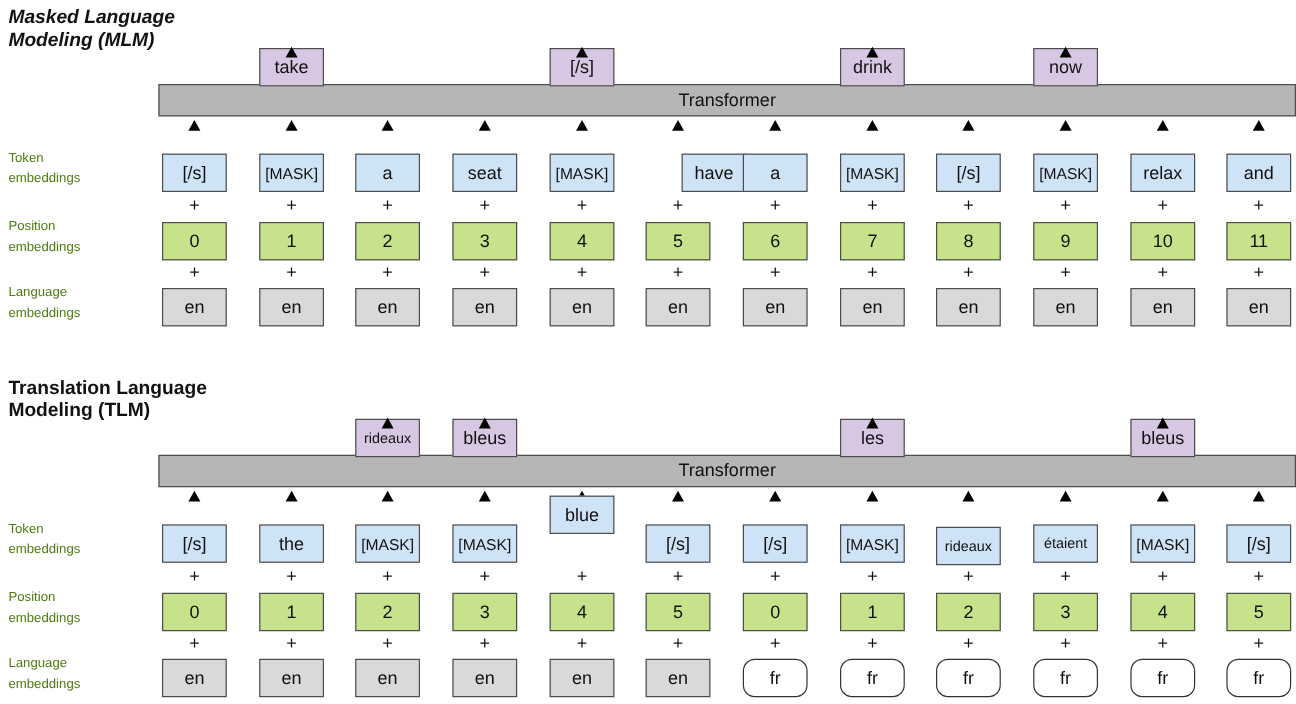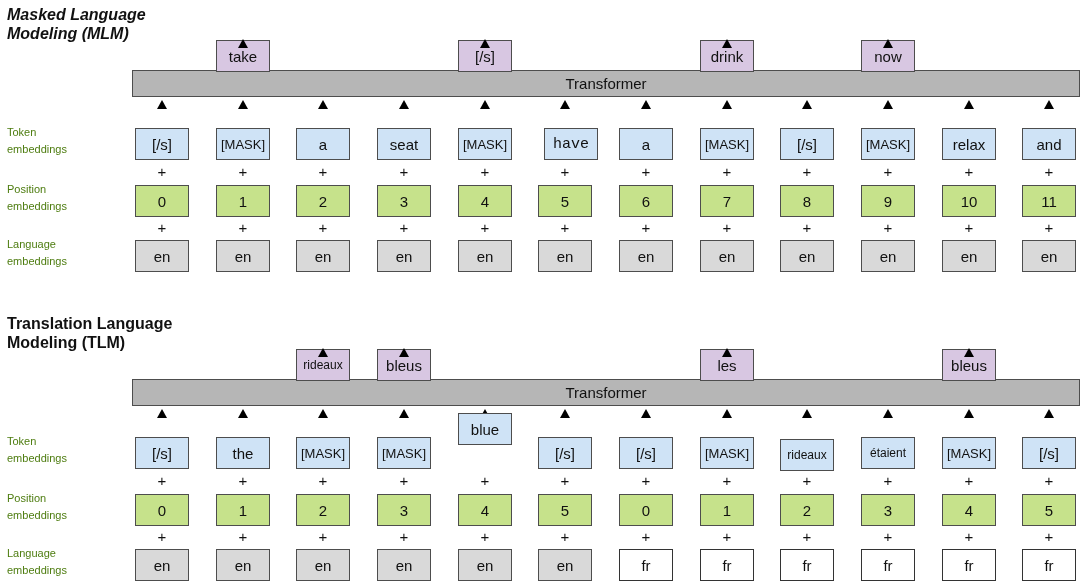--- a/index.html
+++ b/index.html
@@ -42,21 +42,21 @@
     display:flex;align-items:center;justify-content:center;
     font-size:15px;color:#111;
     background:#fff;
   }
   .box.len6{font-size:13px;}
   .box.len7{font-size:12px;}
   .box.output{background:var(--output);margin-top:36px;}
   .box.token{background:var(--token);}
   .box.position{background:var(--position);}
   .box.language{background:var(--language);}
-  .box.language.outline{background:#ffffff;border-color:#333;}
+  .box.language.outline{background:#ffffff;border-color:#333;border-radius:10px;}
   .plus{
     position:absolute;width:54px;height:16px;
     text-align:center;font-size:15px;line-height:16px;color:#111;
   }
   .arrow{position:absolute;width:12px;}
   .arrow::before{
     content:"";position:absolute;top:0;left:1px;
     border-left:5px solid transparent;
     border-right:5px solid transparent;
     border-bottom:9px solid #000;
@@ -109,21 +109,21 @@
     <div class="box position" style="top: 185px; left: 377px;">3</div>
     <div class="plus" style="top: 220px; left: 377px;">+</div>
     <div class="box language" style="top: 240px; left: 377px;">en</div>
     <div class="arrow" style="top: 100px; left: 479px;"></div>
     <div class="box token len6" style="top: 128px; left: 458px;">[MASK]</div>
     <div class="plus" style="top: 164px; left: 458px;">+</div>
     <div class="box position" style="top: 185px; left: 458px;">4</div>
     <div class="plus" style="top: 220px; left: 458px;">+</div>
     <div class="box language" style="top: 240px; left: 458px;">en</div>
     <div class="arrow" style="top: 100px; left: 559px;"></div>
-    <div class="box token" style="top: 128px; left: 544px; font-family: Liberation Mono, monospace;">have</div>
+    <div class="box token" style="top: 128px; left: 568px;">have</div>
     <div class="plus" style="top: 164px; left: 538px;">+</div>
     <div class="box position" style="top: 185px; left: 538px;">5</div>
     <div class="plus" style="top: 220px; left: 538px;">+</div>
     <div class="box language" style="top: 240px; left: 538px;">en</div>
     <div class="arrow" style="top: 100px; left: 640px;"></div>
     <div class="box token" style="top: 128px; left: 619px;">a</div>
     <div class="plus" style="top: 164px; left: 619px;">+</div>
     <div class="box position" style="top: 185px; left: 619px;">6</div>
     <div class="plus" style="top: 220px; left: 619px;">+</div>
     <div class="box language" style="top: 240px; left: 619px;">en</div>

